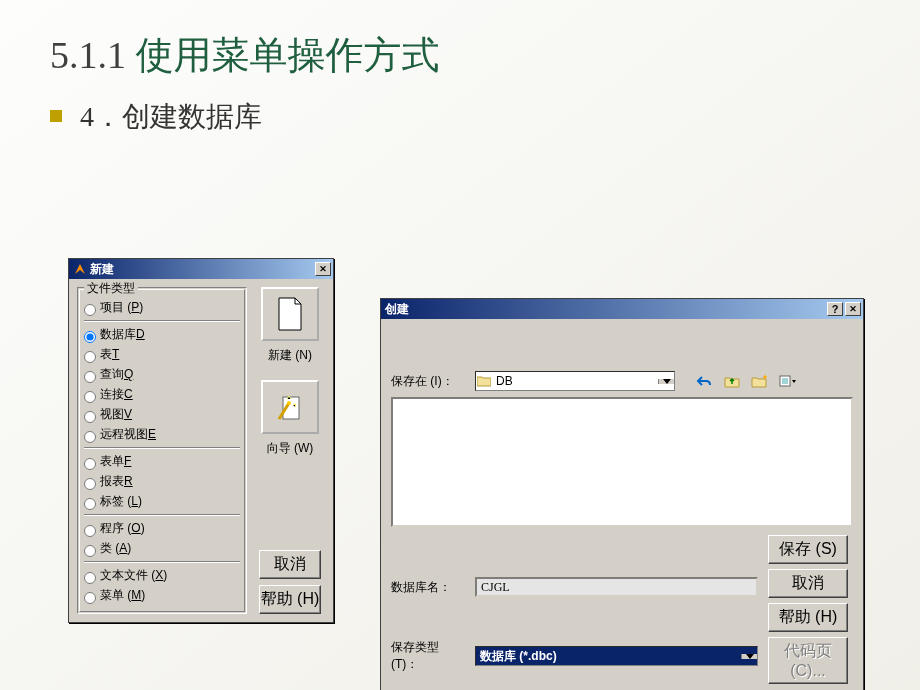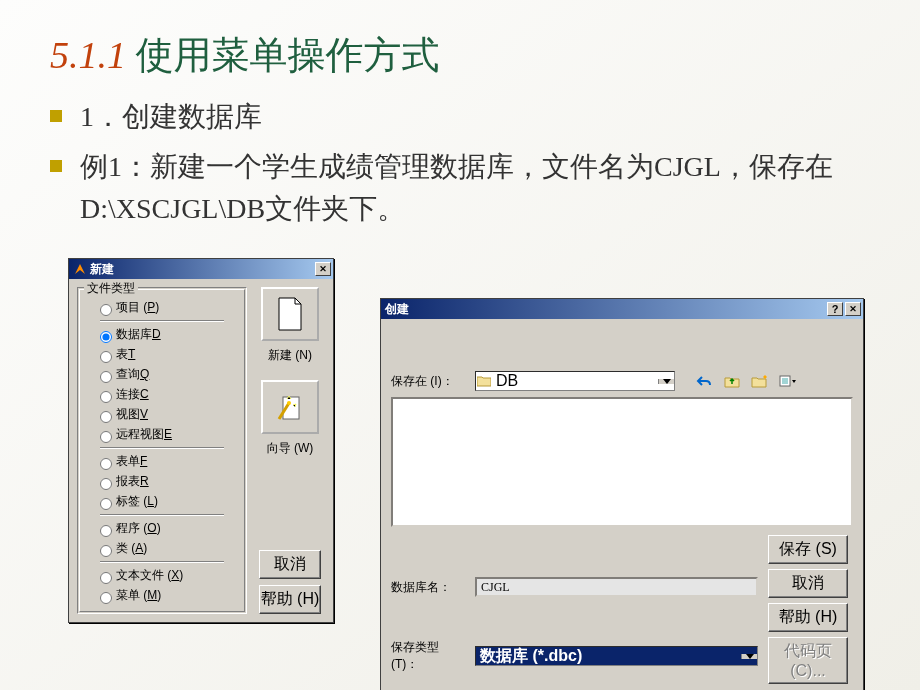--- a/index.html
+++ b/index.html
@@ -4,58 +4,58 @@
 <style>
 * { box-sizing: border-box; margin: 0; padding: 0; }
 body {
   width: 920px; height: 690px;
   background: linear-gradient(to bottom right, #fdfdfc, #f0efe8);
   font-family: "SimSun", "Microsoft YaHei", serif;
   position: relative; overflow: hidden;
 }
 .slide { padding: 30px 50px; }
 .title { font-size: 38px; color: #1f5f3f; font-family: "SimSun", serif; margin-bottom: 15px; }
-.title .num { color: #c2410c; font-style: italic; }
+.title .num { color: #404040; }
 .bullet { display: flex; align-items: flex-start; margin-bottom: 8px; font-size: 28px; color: #333; }
 .sq { width: 12px; height: 12px; background: #c0a000; margin-right: 18px; margin-top: 14px; flex-shrink: 0; }
 .bullet-text { line-height: 1.5; }
 
 
 .dialog { position: absolute; background: #d4d0c8; border: 1px solid #404040; font-family: "SimSun", Arial, sans-serif; font-size: 12px; box-shadow: 1px 1px 0 #000; }
 .titlebar { background: linear-gradient(to right, #0a246a, #a6caf0); color: #fff; height: 20px; display: flex; align-items: center; padding: 0 2px 0 4px; }
 .titlebar .t-icon { width:14px; height:14px; margin-right:3px; display:inline-flex; align-items:center; justify-content:center; }
 .titlebar .t-text { flex: 1; font-weight: bold; font-size: 12px; }
 .winbtns { display: flex; gap: 2px; }
 .winbtn { width: 16px; height: 14px; background: #d4d0c8; border: 1px solid #fff; border-right-color: #404040; border-bottom-color: #404040; font-family: Arial; font-size: 9px; font-weight: bold; display: flex; align-items: center; justify-content: center; cursor: pointer; color:#000;}
 .winbtn.help { font-size:11px; }
 
 
 #new-dialog { left: 68px; top: 258px; width: 266px; }
 .nd-body { display: flex; padding: 8px; gap: 8px; }
-.groupbox { border: 1px solid #808080; border-top-color:#808080; border-left-color:#808080; border-right-color:#fff; border-bottom-color:#fff; padding: 8px 22px 6px; flex: 1; position:relative;}
+.groupbox { border: 1px solid #808080; border-top-color:#808080; border-left-color:#808080; border-right-color:#fff; border-bottom-color:#fff; padding: 8px 6px 6px; flex: 1; position:relative;}
 .groupbox::after{content:"";position:absolute;inset:1px;border:1px solid #fff;border-right-color:#808080;border-bottom-color:#808080;pointer-events:none;}
 .gb-title { position: absolute; top: -8px; left: 6px; background: #d4d0c8; padding: 0 3px; font-size:12px; z-index:2;}
 .radio-row { display: flex; align-items: flex-end; margin: 3px 0; font-size: 12px; white-space: nowrap; cursor: pointer; position:relative; z-index:1;}
 .radio-row input { margin-right: 4px; width:12px; height:12px;}
 .radio-row u { text-decoration: underline; }
 .divider { border-top: 1px solid #808080; border-bottom: 1px solid #fff; margin: 4px 0; }
 .nd-side { width: 70px; display: flex; flex-direction: column; align-items: center; gap: 6px; }
 .bigbtn { width: 58px; height: 54px; background: #d4d0c8; border: 2px outset #fff; display: flex; align-items: center; justify-content: center; cursor: pointer; }
 .biglbl { font-size: 12px; margin-top: 0; margin-bottom:10px;}
 .btn { background: #d4d0c8; border: 1px solid #fff; border-right-color: #404040; border-bottom-color: #404040; padding: 3px 0; width: 62px; text-align: center; cursor: pointer; font-size:16px; box-shadow: inset -1px -1px 0 #808080, inset 1px 1px 0 #d4d0c8;}
 .btn.disabled { color: #808080; text-shadow: 1px 1px 0 #fff; cursor: default; }
 
 
 #save-dialog { left: 380px; top: 298px; width: 484px; }
 .sd-body { padding: 10px; }
 .sd-row { display: flex; align-items: center; margin-bottom: 6px; gap: 6px; margin-top: 42px; }
 .lbl { width: 78px; font-size:12px; }
 .combo { flex: 0 0 200px; display: flex; height: 20px; border: 1px inset #808080; background: #fff; align-items:center;}
 .combo .ci { width:16px; display:inline-flex; justify-content:center; }
-.combo .ct { flex: 1; padding: 2px 4px; font-size:16px;}
+.combo .ct { flex: 1; padding: 2px 4px; font-size:12px;}
 .combo .cd { width: 16px; background: #d4d0c8; border-left: 1px solid #808080; display:flex;align-items:center;justify-content:center;cursor:pointer;}
 .combo.sel { background:#0a246a; }
 .combo.sel .ct{ color:#fff; }
 .toolbar-icons { display: flex; gap: 6px; margin-left: 12px; }
 .tbicon { width: 22px; height: 20px; display: flex; align-items: center; justify-content: center; cursor: pointer; }
 .listbox { width: 100%; height: 130px; background: #fff; border: 2px inset #d4d0c8; margin-bottom: 8px; }
 .input { border: 2px inset #d4d0c8; background: #e5e5e5; padding: 2px 4px; font-size:12px; font-family: "SimSun"; height:20px; flex:1;}
 .sd-bottom { display:flex; align-items:flex-start; gap:10px;justify-content:center;}
 .sd-fields { flex:1; }
 .sd-btns { width: 85px; display:flex; flex-direction:column; gap:5px; }
@@ -65,25 +65,21 @@
 </head>
 <body>
 
 <div class="slide">
   <div class="title">
     <span class="num">5.1.1</span>
     <span>使用菜单操作方式</span>
   </div>
   <div class="bullet">
     <div class="sq"></div>
-    <div class="bullet-text">1．创建数据库</div>
-  </div>
-  <div class="bullet">
-    <div class="sq"></div>
-    <div class="bullet-text">例1：新建一个学生成绩管理数据库，文件名为CJGL，保存在D:\XSCJGL\DB文件夹下。</div>
+    <div class="bullet-text">4．创建数据库</div>
   </div>
 </div>
 
 <div class="dialog" id="new-dialog">
   <div class="titlebar">
     <span class="t-icon">
       <svg width="12" height="12" viewBox="0 0 12 12">
           <path d="M1 11 L6 1 L11 11 L6 7 Z" fill="#ff8c00"></path>
         </svg>
     </span>

